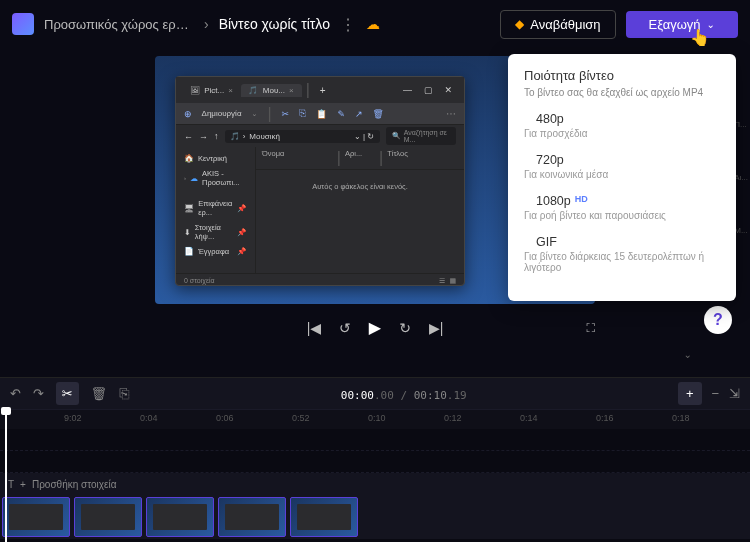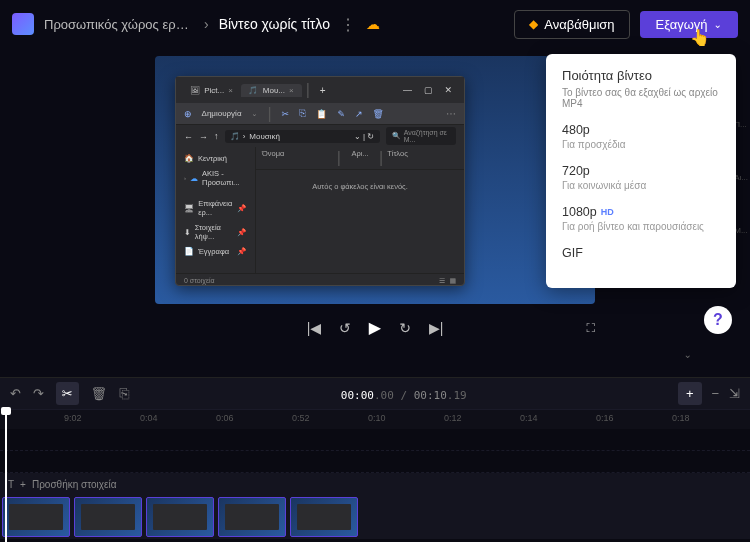--- a/index.html
+++ b/index.html
@@ -9,30 +9,30 @@
 .topbar { height: 48px; display: flex; align-items: center; padding: 0 12px; gap: 10px; }
 .app-icon { width: 22px; height: 22px; background: linear-gradient(135deg, #7b5cff, #5c8fff); border-radius: 4px; }
 .workspace { color: #bbb; font-size: 13px; max-width: 150px; white-space: nowrap; overflow: hidden; text-overflow: ellipsis; }
 .chev { color: #888; font-size: 14px; }
 .title { color: #fff; font-size: 14px; font-weight: 400; }
 .dots { color: #888; font-size: 16px; }
 .save-icon { color: #ffa500; font-size: 14px; }
 .spacer { flex: 1; }
 .upgrade-btn { display: flex; align-items: center; gap: 6px; padding: 6px 14px; border: 1px solid #444; border-radius: 4px; font-size: 13px; color: #fff; background: transparent; cursor: pointer; }
 .diamond { color: #ffa500; font-size: 12px; }
-.export-btn { display: flex; align-items: center; gap: 6px; padding: 6px 16px; background: #5b3fd9; border-radius: 4px; font-size: 13px; color: #fff; border: none; cursor: pointer; }
+.export-btn { display: flex; align-items: center; gap: 6px; padding: 6px 23px; background: #5b3fd9; border-radius: 4px; font-size: 13px; color: #fff; border: none; cursor: pointer; }
 .export-chev { font-size: 10px; }
 .cursor-hand { position: absolute; top: 28px; right: 40px; font-size: 16px; z-index: 100; }
 
 
-.export-menu { position: absolute; top: 54px; right: 14px; width: 190px; background: #fff; border-radius: 6px; padding: 14px 16px; z-index: 50; color: #333; box-shadow: 0 4px 20px rgba(0,0,0,0.4); }
+.export-menu { position: absolute; top: 54px; right: 14px; width: 228px; background: #fff; border-radius: 6px; padding: 14px 16px; z-index: 50; color: #333; box-shadow: 0 4px 20px rgba(0,0,0,0.4); }
 .menu-title { font-size: 13px; font-weight: 500; color: #333; margin-bottom: 4px; }
 .menu-sub { font-size: 10px; color: #888; margin-bottom: 14px; }
 .menu-item { margin-bottom: 14px; cursor: pointer; }
-.menu-item-label { font-size: 12.5px; color: #333; margin-bottom: 2px; display: flex; align-items: center; gap: 4px; }
+.menu-item-label { font-size: 12.5px; color: #333; margin-bottom: 2px; display: flex; gap: 4px; margin-left: 12px; }
 .hd-badge { color: #5b7fff; font-size: 9px; font-weight: bold; }
 .menu-item-desc { font-size: 10px; color: #999; }
 
 
 .preview-area { position: relative; margin: 8px auto 0; width: 440px; }
 .preview-canvas { width: 440px; height: 248px; background: linear-gradient(180deg, #1a3560 0%, #2a5aa0 100%); border-radius: 4px; position: relative; overflow: hidden; }
 .explorer-window { position: absolute; top: 20px; left: 20px; width: 290px; height: 210px; background: #2b2b2e; border-radius: 4px; border: 1px solid #444; box-shadow: 0 4px 16px rgba(0,0,0,0.5); }
 .win-titlebar { height: 26px; display: flex; align-items: center; padding: 0 6px; background: #2b2b2e; }
 .win-tab { padding: 2px 8px; font-size: 8px; color: #ccc; display: flex; align-items: center; gap: 4px; border-radius: 3px 3px 0 0; }
 .win-tab.active { background: #3a3a3e; }
@@ -53,21 +53,21 @@
 .nav-search { width: 70px; background: #1f1f22; border-radius: 3px; padding: 2px 6px; font-size: 7px; color: #888; display: flex; align-items: center; gap: 3px; }
 .win-body { display: flex; height: 126px; }
 .win-sidebar { width: 80px; background: #2b2b2e; padding: 4px; border-right: 1px solid #222; }
 .sb-item { font-size: 7.5px; color: #ccc; padding: 3px 4px; display: flex; align-items: center; gap: 4px; }
 .sb-chev { font-size: 6px; color: #888; }
 .sb-icon { font-size: 8px; }
 .win-content { flex: 1; background: #2b2b2e; }
 .content-header { display: flex; padding: 2px 6px; border-bottom: 1px solid #222; }
 .col-h { font-size: 7.5px; color: #aaa; }
 .col-name { flex: 1; }
-.col-ar { width: 30px; text-align: center; }
+.col-ar { width: 30px; }
 .col-title { flex: 1; }
 .content-empty { text-align: center; font-size: 7.5px; color: #aaa; padding: 12px 0; }
 .win-status { height: 14px; display: flex; align-items: center; padding: 0 8px; font-size: 7px; color: #888; border-top: 1px solid #222; }
 .win-status-right { margin-left: auto; display: flex; gap: 4px; }
 
 
 .playback { display: flex; align-items: center; justify-content: center; gap: 18px; margin-top: 14px; position: relative; width: 440px; margin-left: auto; margin-right: auto; }
 .pb-btn { color: #bbb; font-size: 14px; cursor: pointer; }
 .pb-play { font-size: 16px; color: #fff; }
 .fullscreen-btn { position: absolute; right: 0; color: #bbb; font-size: 12px; }
@@ -146,20 +146,21 @@
     <div class="menu-item-label">
         <span>1080p</span> 
         <span class="hd-badge">HD</span>
       </div>
     <div class="menu-item-desc">Για ροή βίντεο και παρουσιάσεις</div>
   </div>
   <div class="menu-item">
     <div class="menu-item-label">
         <span>GIF</span>
       </div>
+    <div class="menu-item-desc">Για βίντεο διάρκειας 15 δευτερολέπτων ή λιγότερο</div>
   </div>
 </div>
 
 <div class="right-labels">
   <span>Π...</span>
   <span>Αι...</span>
   <span>Μ...</span>
 </div>
 
 <div class="preview-area">

